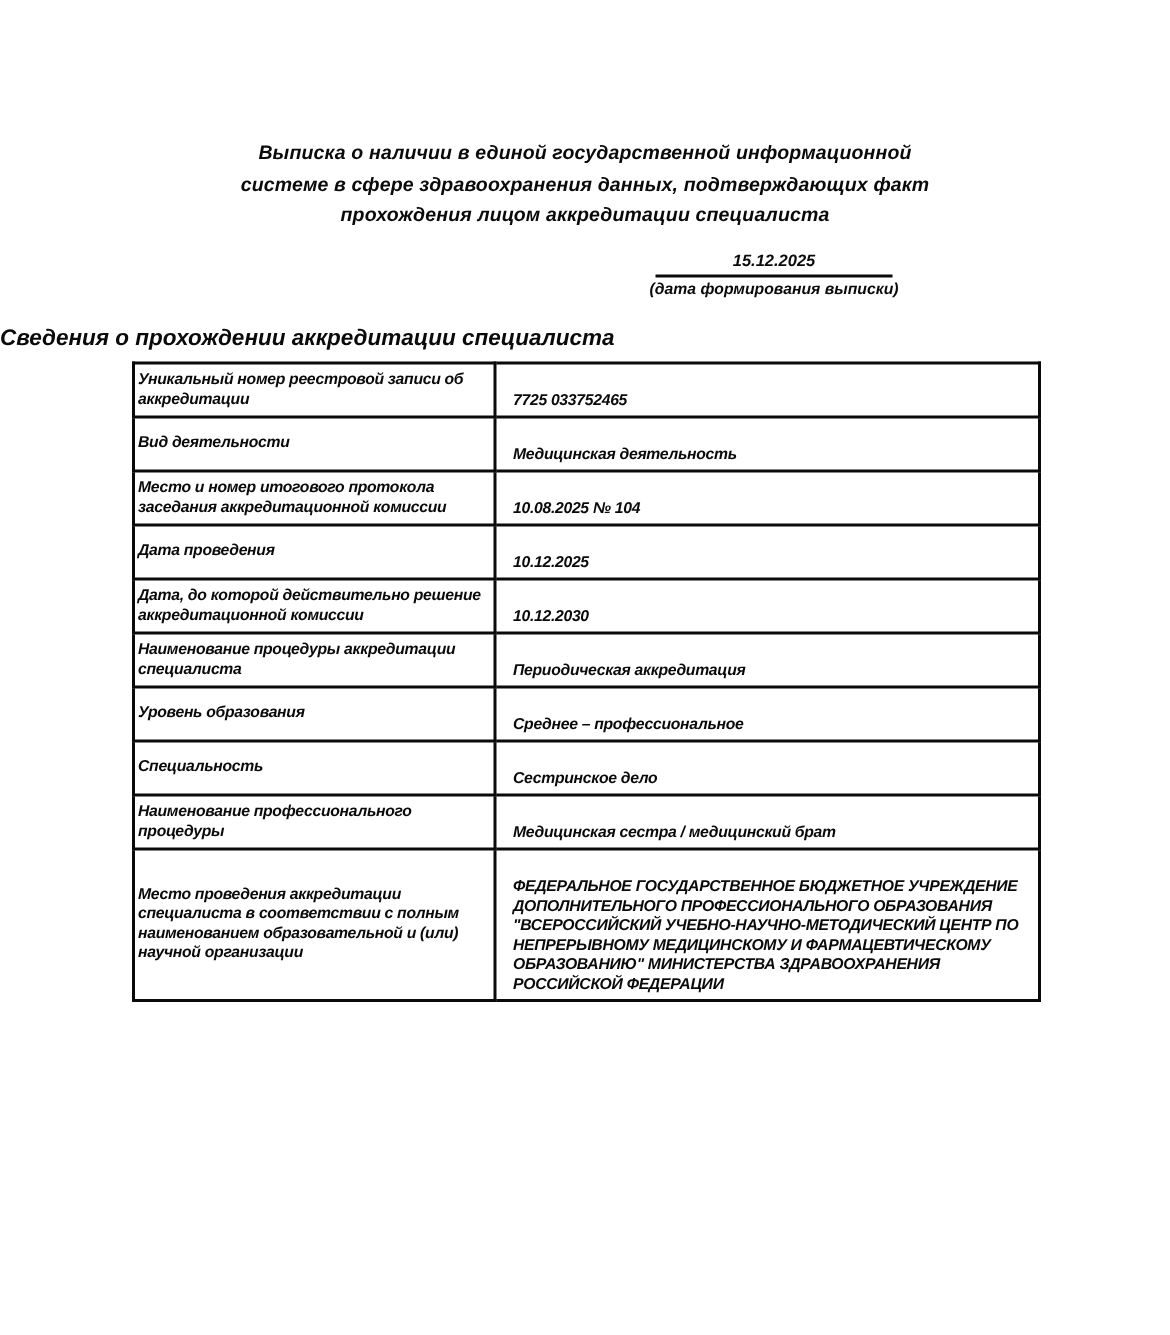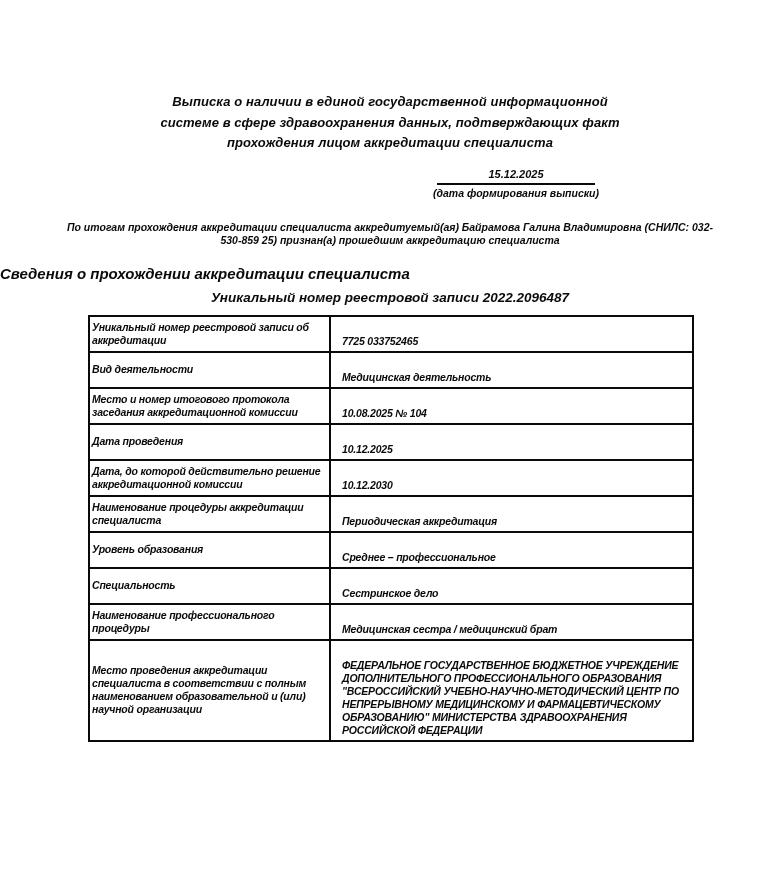--- a/index.html
+++ b/index.html
@@ -95,25 +95,23 @@
     <div>системе в сфере здравоохранения данных, подтверждающих факт</div>
     <div>прохождения лицом аккредитации специалиста</div>
   </div>
 
   <div class="date-block">
     <div class="date-value">15.12.2025</div>
     <div class="date-line"></div>
     <div class="date-caption">(дата формирования выписки)</div>
   </div>
 
-  <p class="summary">По итогам прохождения аккредитации специалиста аккредитуемый(ая) Байрамова Галина Владимировна (СНИЛС: 032-530-859 25) признан(а) прошедшим аккредитацию специалиста</p>
 
   <div class="section-heading">Сведения о прохождении аккредитации специалиста</div>
 
-  <div class="registry-heading">Уникальный номер реестровой записи 2022.2096487</div>
 
   <table class="acc-table">
     <colgroup>
       <col style="width:241px">
       <col style="width:363px">
     </colgroup>
     <tbody>
   <tr>
     <td class="label">Уникальный номер реестровой записи об аккредитации</td>
     <td class="value">7725 033752465</td>

